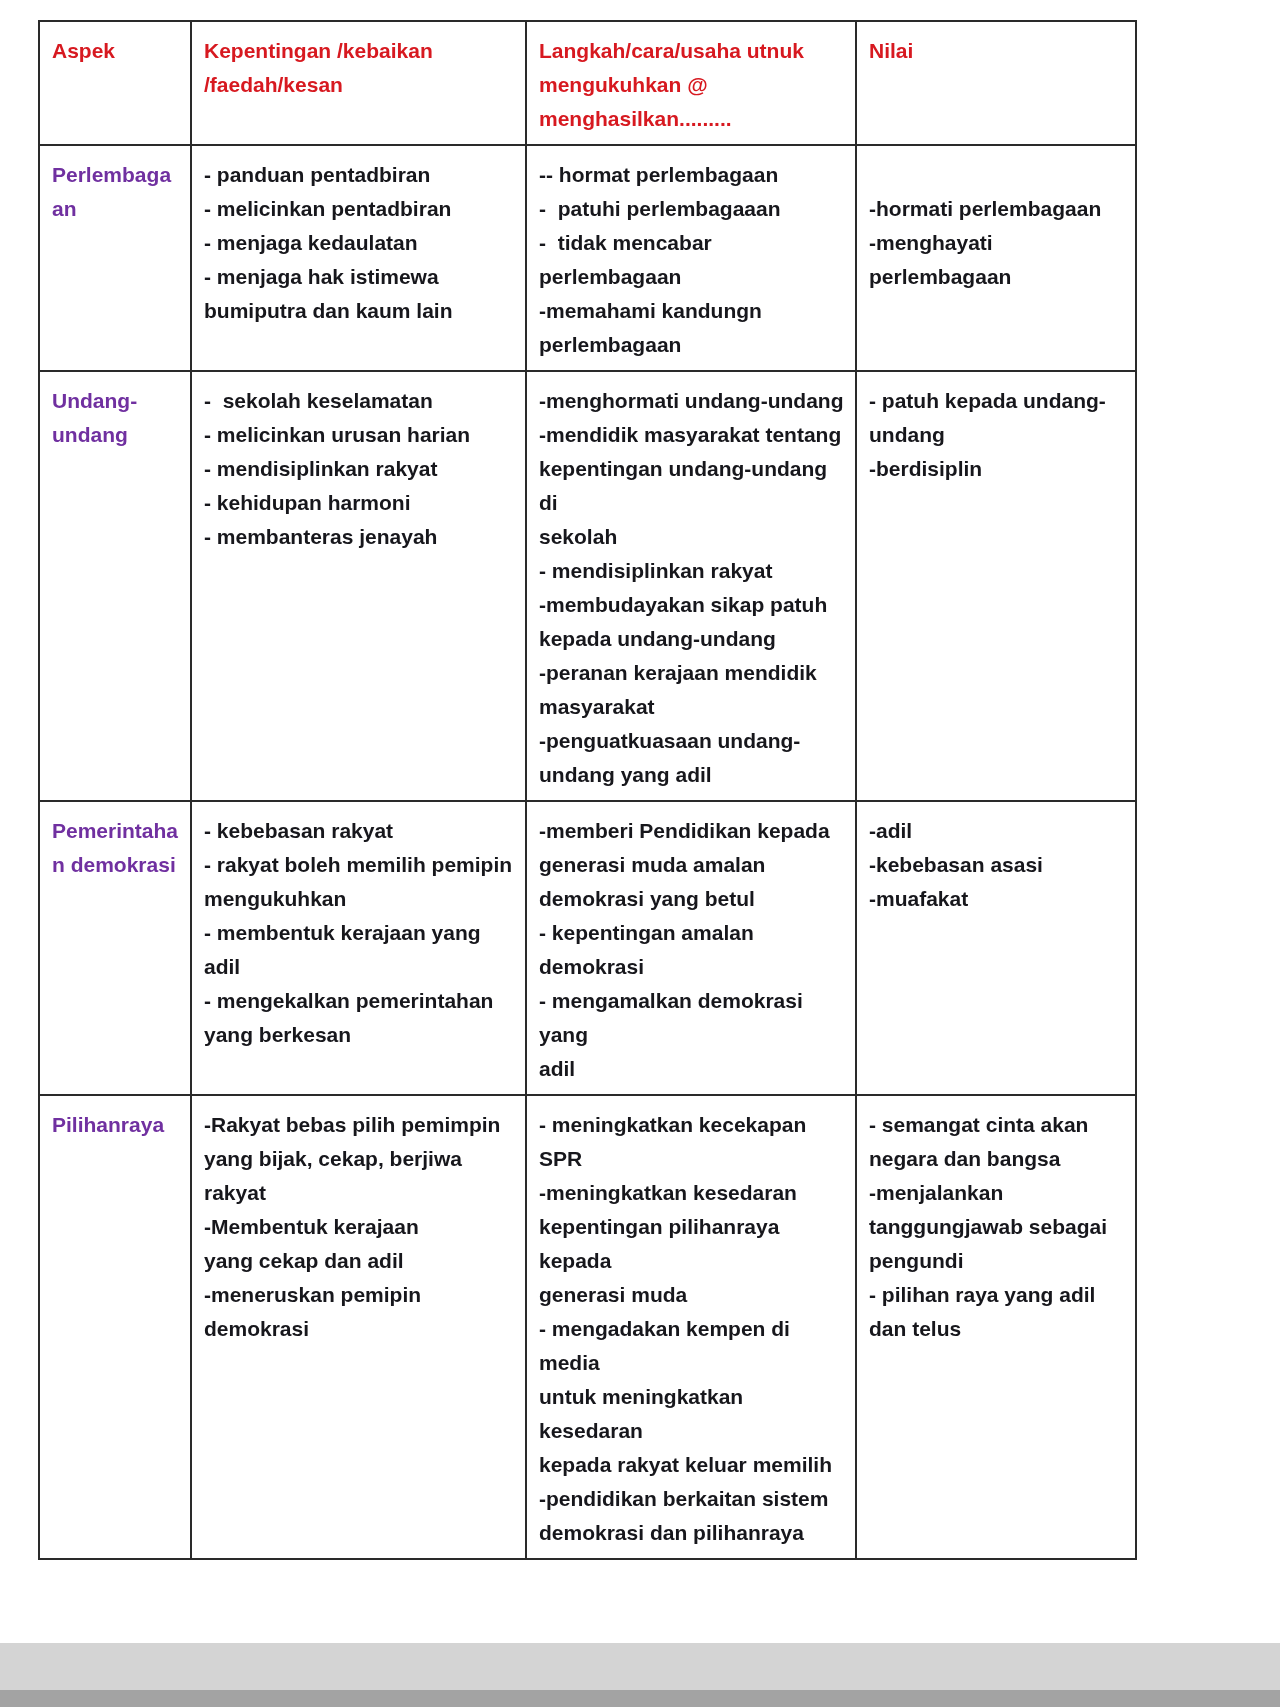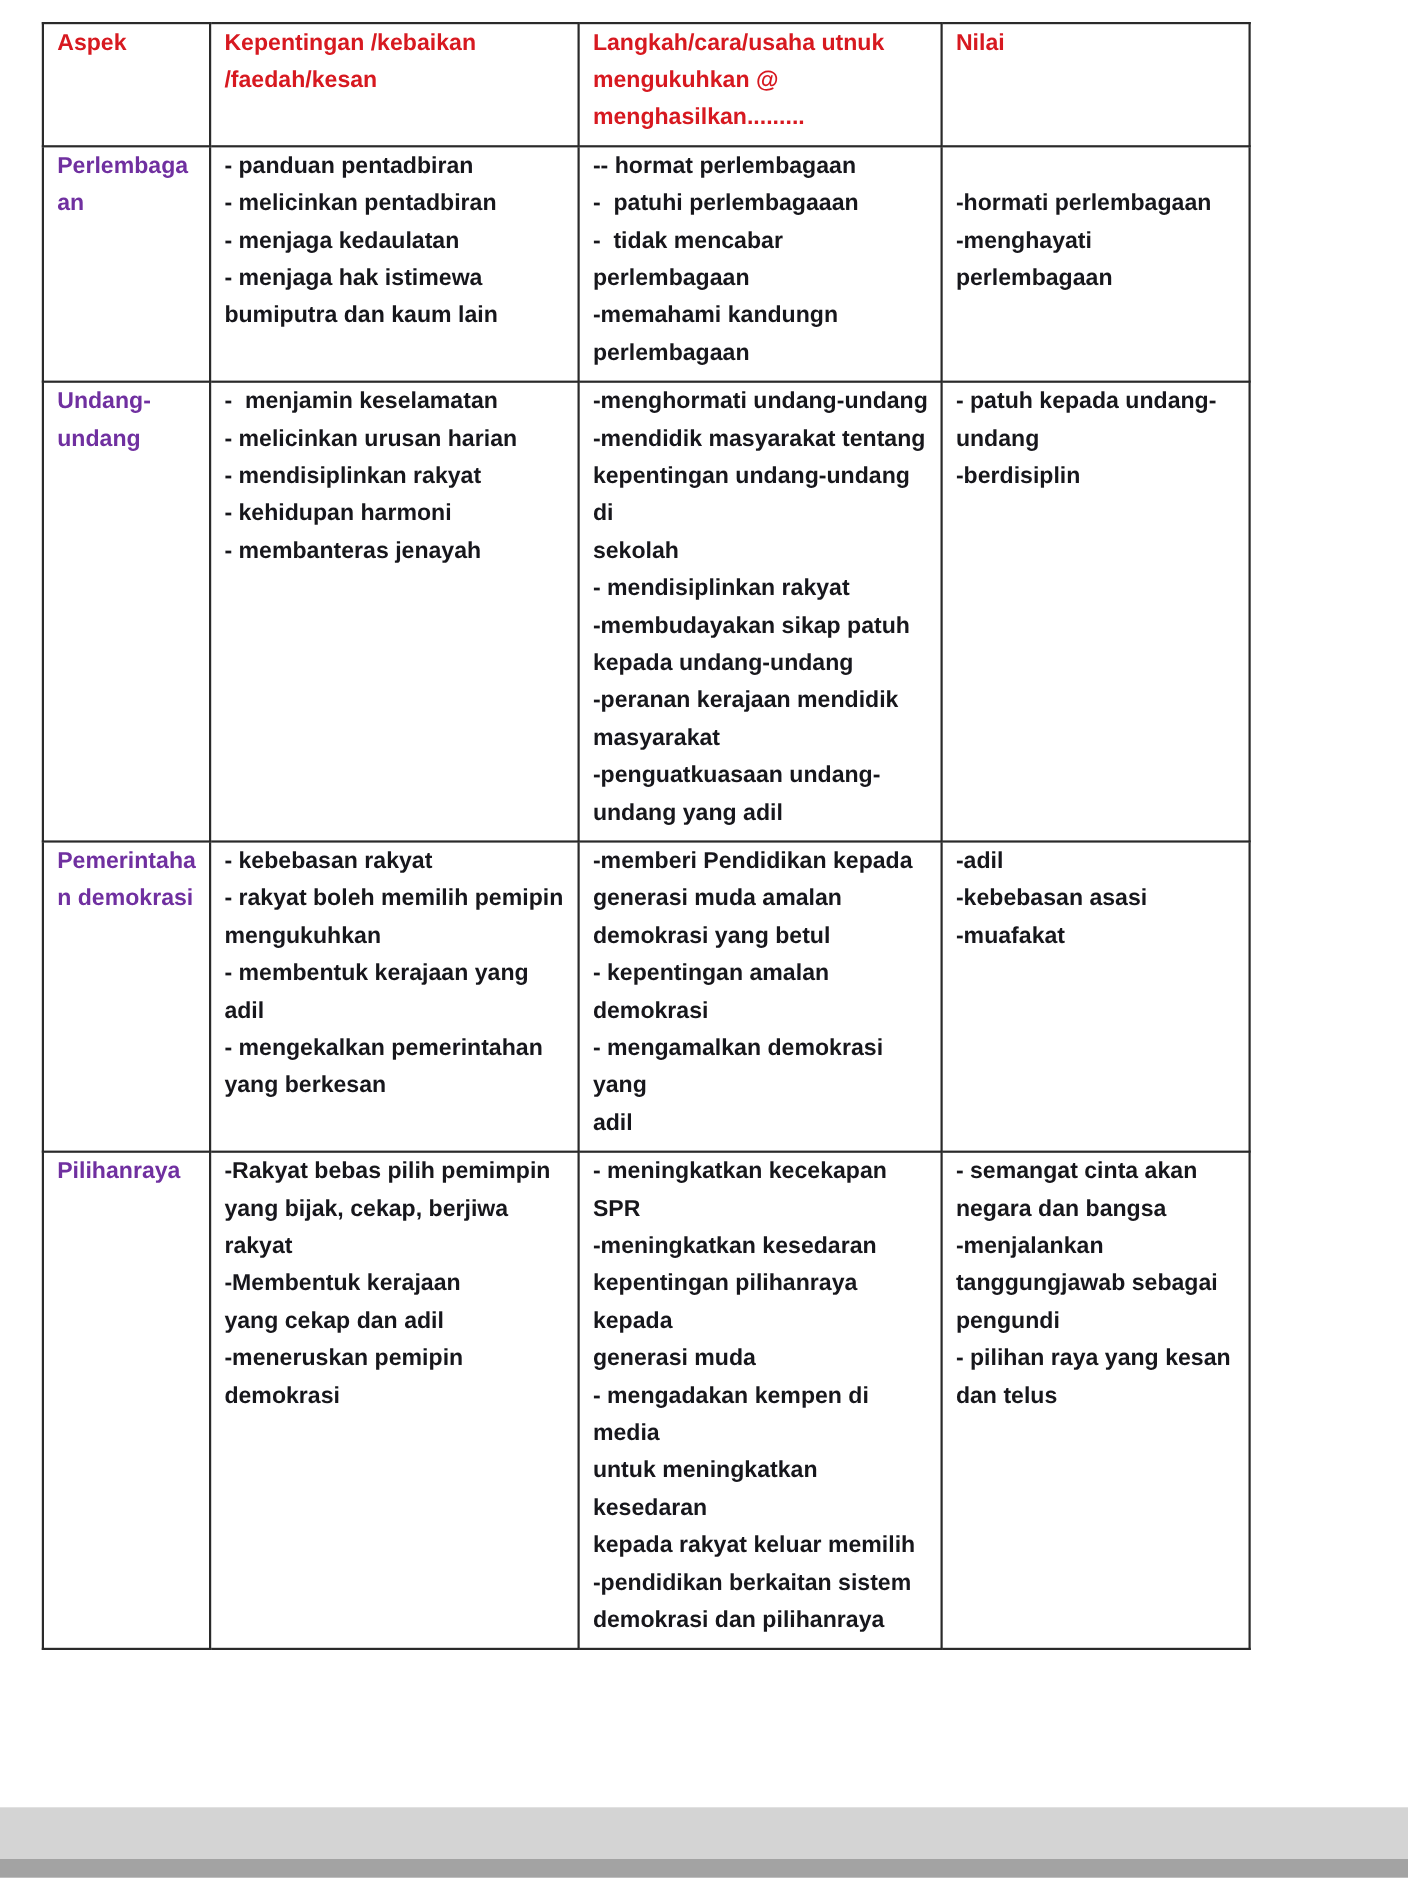--- a/index.html
+++ b/index.html
@@ -19,21 +19,21 @@
     position: absolute;
     left: 38px;
     top: 20px;
     width: 1097px;
     border-collapse: collapse;
     table-layout: fixed;
   }
   .doc-table th, .doc-table td {
     border: 2px solid var(--border-color, #2a2a2a);
     vertical-align: top;
-    padding: 0 10px 8px 12px;
+    padding: 12px 10px 8px 12px;
     box-sizing: border-box;
   }
   .col-aspect   { width: 152px; }
   .col-kepent   { width: 335px; }
   .col-langkah  { width: 330px; }
   .col-nilai    { width: 280px; }
 
   .line {
     font-size: 21px;
     line-height: 34px;
@@ -126,21 +126,21 @@
           <div class="line">-hormati perlembagaan</div>
           <div class="line">-menghayati</div>
           <div class="line">perlembagaan</div>
         </td>
       </tr>
       <tr style="height: 410px;">
         <td class="aspect-cell">
           <div class="line">Undang-undang</div>
         </td>
         <td>
-          <div class="line">-  menjamin keselamatan</div>
+          <div class="line">-  sekolah keselamatan</div>
           <div class="line">- melicinkan urusan harian</div>
           <div class="line">- mendisiplinkan rakyat</div>
           <div class="line">- kehidupan harmoni</div>
           <div class="line">- membanteras jenayah</div>
         </td>
         <td>
           <div class="line">-menghormati undang-undang</div>
           <div class="line">-mendidik masyarakat tentang</div>
           <div class="line">kepentingan undang-undang di</div>
           <div class="line">sekolah</div>
@@ -206,21 +206,21 @@
           <div class="line">kepada rakyat keluar memilih</div>
           <div class="line">-pendidikan berkaitan sistem</div>
           <div class="line">demokrasi dan pilihanraya</div>
         </td>
         <td>
           <div class="line">- semangat cinta akan</div>
           <div class="line">negara dan bangsa</div>
           <div class="line">-menjalankan</div>
           <div class="line">tanggungjawab sebagai</div>
           <div class="line">pengundi</div>
-          <div class="line">- pilihan raya yang kesan</div>
+          <div class="line">- pilihan raya yang adil</div>
           <div class="line">dan telus</div>
         </td>
       </tr>
     </tbody>
 </table>
 
 <div class="scan-band-light"></div>
 <div class="scan-band-dark"></div>
 
 </body></html>

